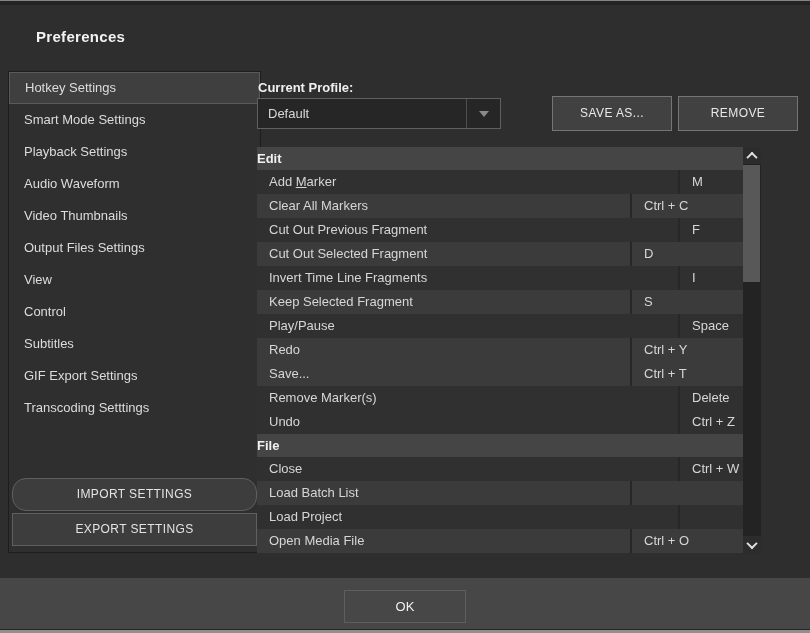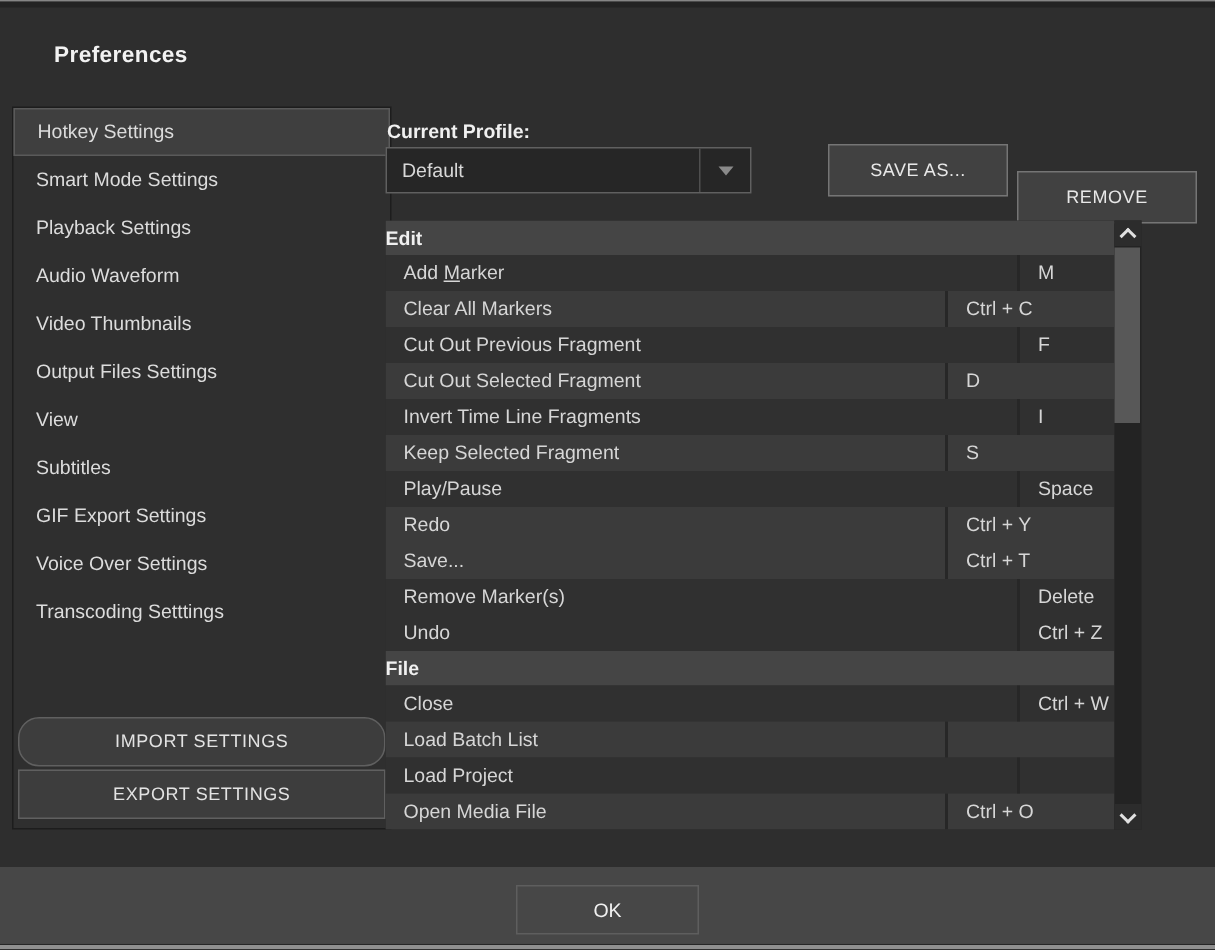--- a/index.html
+++ b/index.html
@@ -50,21 +50,21 @@
   }
   .tri-down { width:0; height:0; border-left:5px solid transparent; border-right:5px solid transparent; border-top:6px solid #8a8a8a; }
 
   .btn {
     position:absolute; height:35px; width:120px;
     background:#414141; border:1px solid #757575; box-sizing:border-box;
     color:#e8e8e8; font-size:12px; letter-spacing:0.4px;
     text-align:center; line-height:33px; cursor:default;margin-left:41px;
   }
   .btn.save-as { left:511px; top:95px; }
-  .btn.remove  { left:637px; top:113px; }
+  .btn.remove  { left:637px; top:95px; }
 
   
   .hk-table {
     position:absolute; left:257px; top:146px; width:486px; height:406px;
     overflow:hidden; background:#2e2e2e;
   }
   .hk-row { display:flex; box-sizing:border-box; }
   .hk-row.section {
     height:23px; line-height:23px; background:#454545;
     color:#f0f0f0; font-size:13px; font-weight:bold; 
@@ -103,23 +103,23 @@
 
   <div class="sidebar">
     <div id="sidebar-items">
         <div class="side-item selected">Hotkey Settings</div>
         <div class="side-item">Smart Mode Settings</div>
         <div class="side-item">Playback Settings</div>
         <div class="side-item">Audio Waveform</div>
         <div class="side-item">Video Thumbnails</div>
         <div class="side-item">Output Files Settings</div>
         <div class="side-item">View</div>
+        <div class="side-item">Control</div>
         <div class="side-item">Subtitles</div>
         <div class="side-item">GIF Export Settings</div>
-        <div class="side-item">Voice Over Settings</div>
         <div class="side-item">Transcoding Setttings</div>
       </div>
     <div class="side-btn import">IMPORT SETTINGS</div>
     <div class="side-btn export">EXPORT SETTINGS</div>
   </div>
 
   <div class="profile-label">Current Profile:</div>
   <div class="dropdown">
     <div class="value">Default</div>
     <div class="arrowbox">

